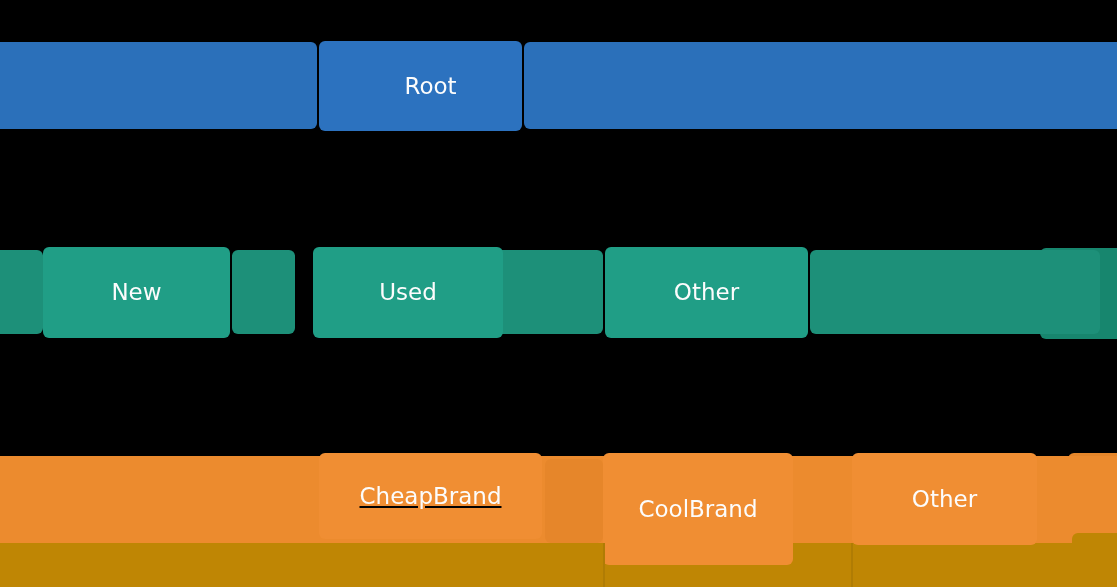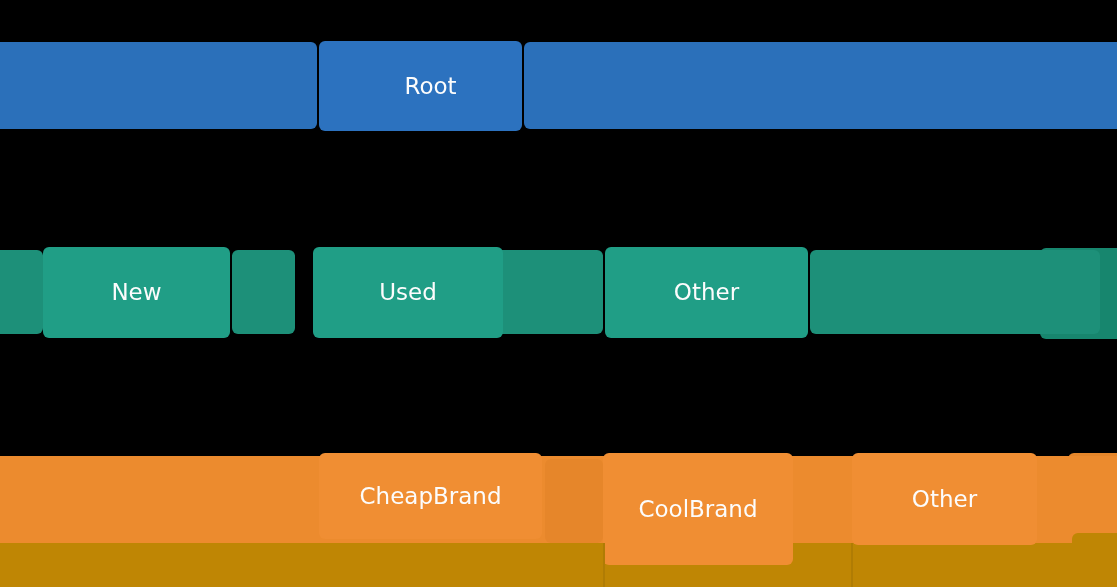--- a/index.html
+++ b/index.html
@@ -57,21 +57,21 @@
       <span class="lbl">Used</span>
     </div>
     <div class="seg" style="left: 605px; top: 247px; width: 203px; height: 91px; background: rgb(32, 158, 134);">
       <span class="lbl">Other</span>
     </div>
     <div class="seg" style="left: 1068px; top: 453px; width: 55px; height: 90px; background: rgb(229, 134, 42);"></div>
     <div class="seg" style="left: -6px; top: 456px; width: 1129px; height: 87px; background: rgb(236, 139, 46);"></div>
     <div class="seg" style="left: 545px; top: 459px; width: 58px; height: 84px; background: rgb(230, 134, 42);"></div>
     <div class="seg" style="left: -6px; top: 543px; width: 1129px; height: 50px; background: rgb(191, 134, 4);"></div>
     <div class="seg" style="left: 1072px; top: 533px; width: 51px; height: 60px; background: rgb(191, 134, 4);"></div>
-    <div class="seg" style="left: 319px; top: 453px; width: 223px; height: 86px; background: rgb(240, 142, 51);">
+    <div class="seg" style="left: 319px; top: 453px; width: 223px; height: 86px; background: rgb(240, 142, 51); text-decoration: underline;">
       <span class="lbl">CheapBrand</span>
     </div>
     <div class="seg" style="left: 603px; top: 453px; width: 190px; height: 112px; background: rgb(240, 142, 51);">
       <span class="lbl">CoolBrand</span>
     </div>
     <div class="seg" style="left: 852px; top: 453px; width: 185px; height: 92px; background: rgb(240, 142, 51);">
       <span class="lbl">Other</span>
     </div>
     <div class="seam" style="left: 603px; top: 543px; width: 2px; height: 44px; background: rgb(176, 124, 4);"></div>
     <div class="seam" style="left: 851px; top: 543px; width: 2px; height: 44px; background: rgb(176, 124, 4);"></div>

